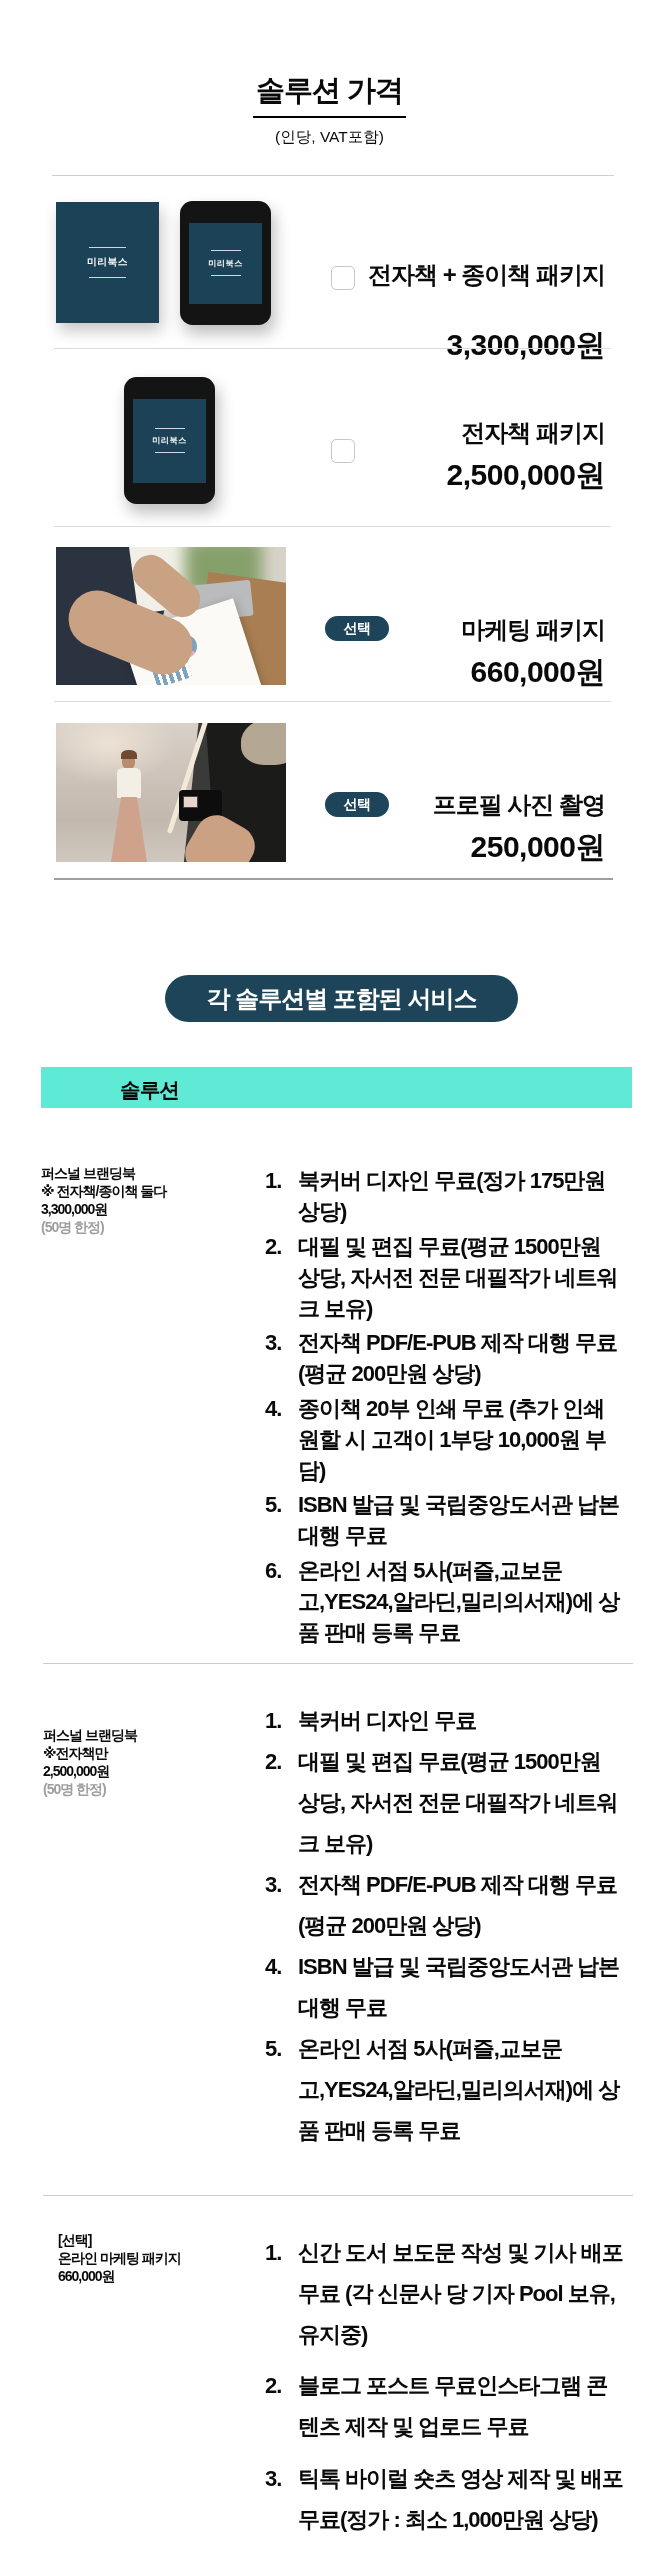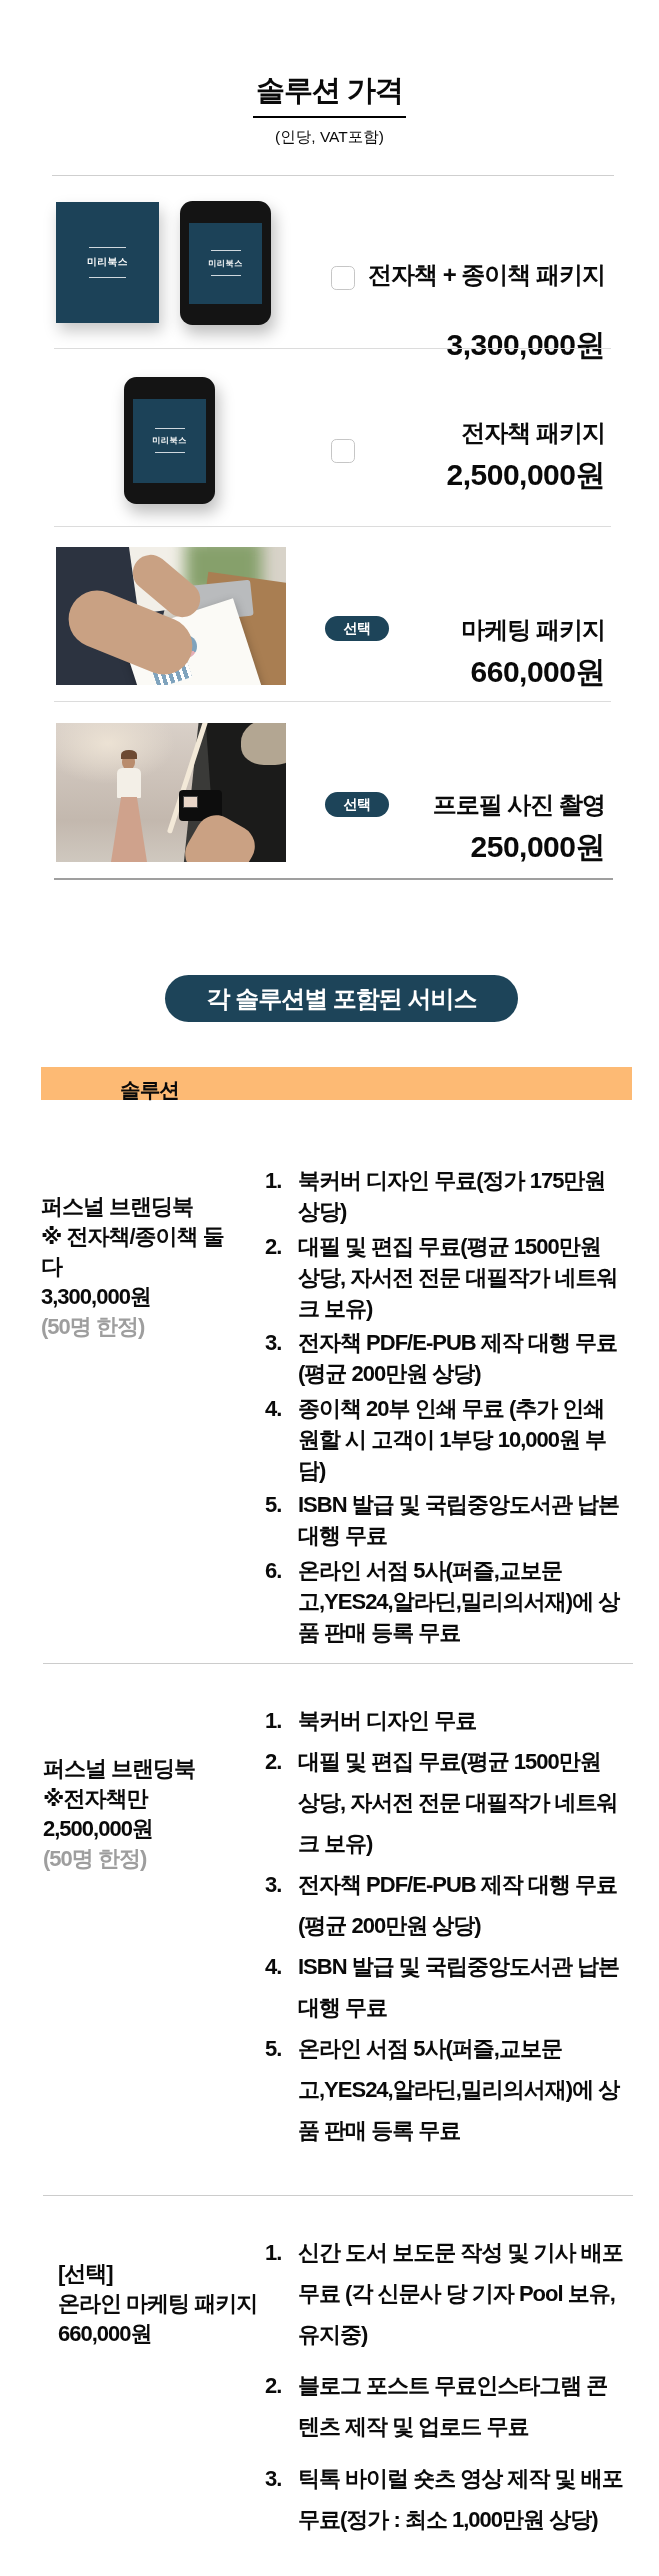--- a/index.html
+++ b/index.html
@@ -37,26 +37,26 @@
   .tablet .cover-design .line{width:30px;}
   .tablet .cover-design .t{font-size:8.2px;margin:6.2px 0;}
   
   .photo{overflow:hidden;position:absolute;}
   .photo > div{position:absolute;}
   
   #note{top:884px;left:44px;font-size:17.5px;font-weight:500;letter-spacing:-0.5px;}
   
   #section-pill{top:975px;left:165px;width:353px;height:47px;border-radius:24px;background:#1d4459;
     color:#fff;display:flex;align-items:center;justify-content:center;font-size:24px;font-weight:800;letter-spacing:-1px;}
-  #thead{top:1067px;left:41px;width:591px;height:33px;background:#fdba74;}
+  #thead{top:1067px;left:41px;width:591px;height:41px;background:#5eead4;}
   .th{position:absolute;top:0;height:45px;line-height:45px;font-size:20.6px;font-weight:800;letter-spacing:-1px;text-align:center;}
   #th-solution{left:0.5px;width:216px;}
   #th-services{left:224px;width:361px;}
   
-  .sol-cell{font-size:22px;font-weight:800;letter-spacing:-1px;margin-top:27px;}
+  .sol-cell{font-size:14px;font-weight:800;letter-spacing:-1px;}
   .sol-cell .ln{display:block;}
   .muted{color:#9e9e9e;}
   .svc-list{font-size:22px;font-weight:800;letter-spacing:-1px;}
   .svc{display:flex;}
   .svc .no{width:33px;flex:none;}
   .svc .tx{flex:1;}
   .rowA .svc{line-height:31px;margin-bottom:3.6px;}
   .rowB .svc{line-height:41px;}
   .rowC .svc{line-height:41px;margin-bottom:10.3px;}
   .rowC .intro{line-height:41px;margin:0 0 10.3px 8.2px;}

